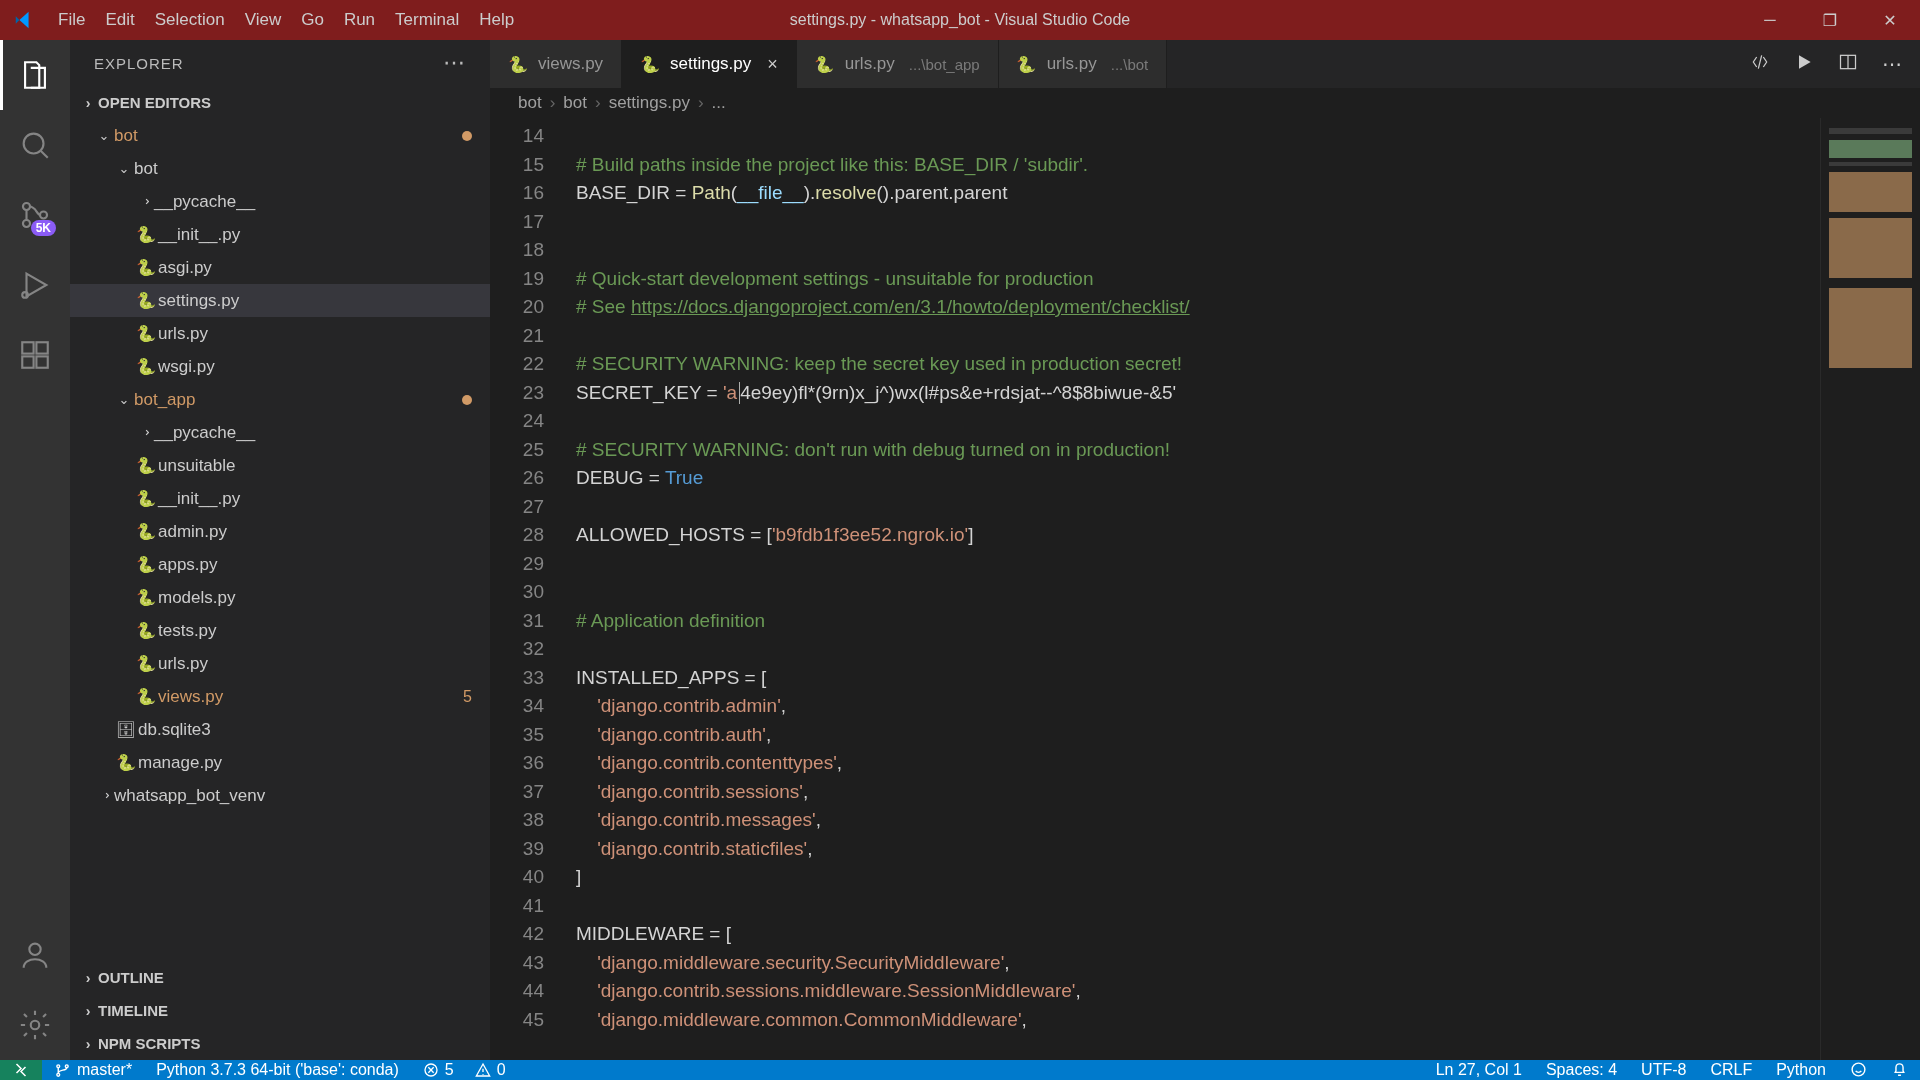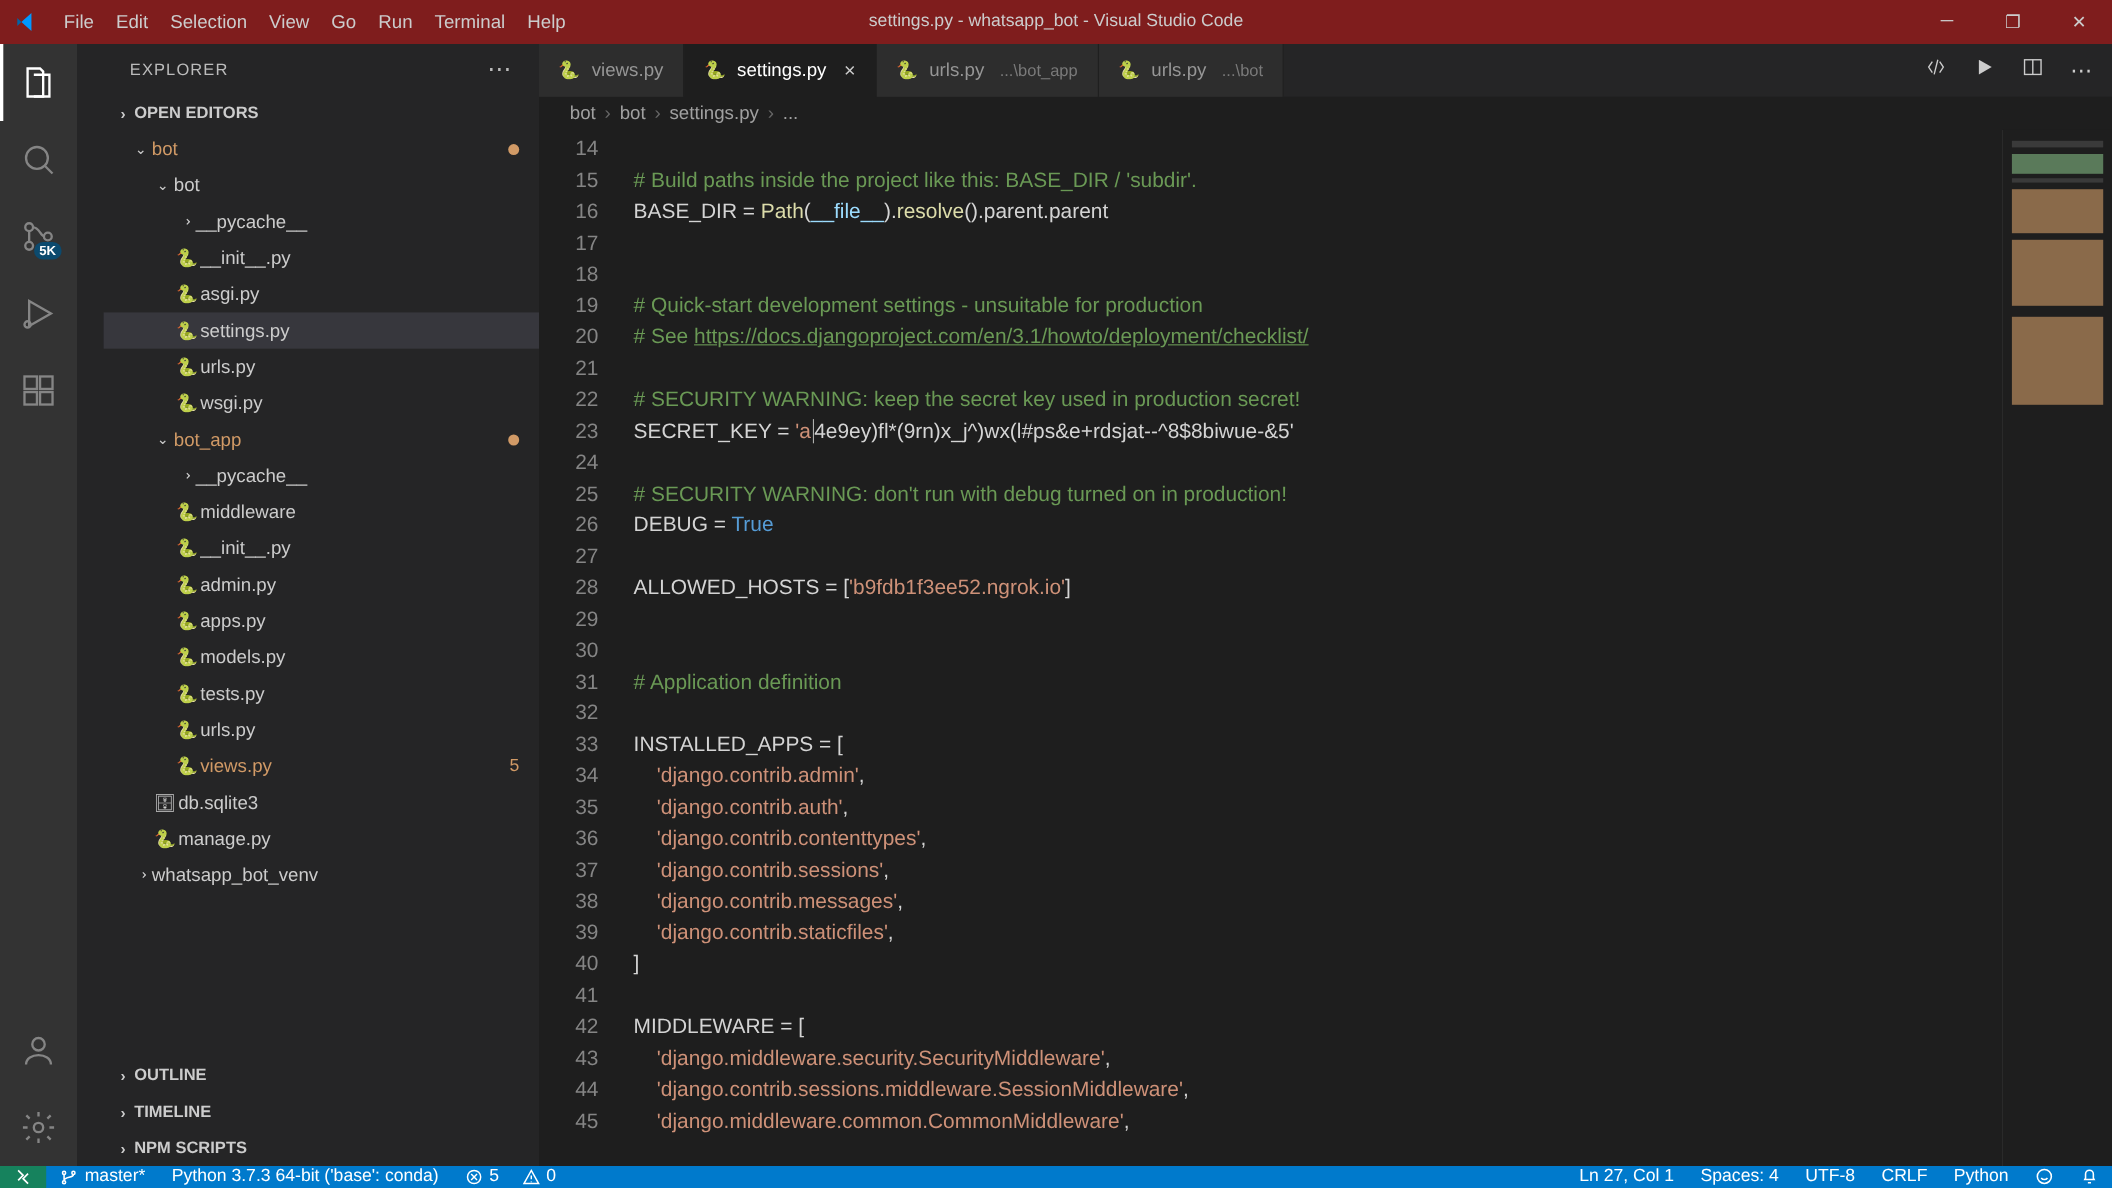--- a/index.html
+++ b/index.html
@@ -11,23 +11,23 @@
 .menu-item { padding:0 10px; font-size:17px; color:#cccccc; height:100%; display:flex; align-items:center; cursor:pointer; }
 .title-center { position:absolute; left:50%; transform:translateX(-50%); font-size:16px; color:#cccccc; }
 .window-controls { margin-left:auto; display:flex; height:100%; }
 .win-ctrl { width:60px; display:flex; justify-content:center; align-items:center; cursor:pointer; color:#cccccc; }
 .main { flex:1; display:flex; overflow:hidden; }
 .activitybar { width:70px; background:#333333; display:flex; flex-direction:column; align-items:center; }
 .act-item { width:70px; height:70px; display:flex; justify-content:center; align-items:center; cursor:pointer; position:relative; color:#858585; }
 .act-item.active { color:#ffffff; }
 .act-item.active::before { content:''; position:absolute; left:0; top:0; bottom:0; width:3px; background:#ffffff; }
 .act-item svg { width:34px; height:34px; }
-.act-badge { position:absolute; bottom:14px; right:14px; background:#0c4a6e; color:#fff; font-size:12px; font-weight:700; padding:1px 5px; border-radius:10px; }
+.act-badge { position:absolute; bottom:14px; right:14px; background:#8b5cf6; color:#fff; font-size:12px; font-weight:700; padding:1px 5px; border-radius:10px; }
 .act-bottom { margin-top:auto; }
-.sidebar { width:420px; background:#252526; display:flex; flex-direction:column; overflow:hidden;padding-left:24px; }
+.sidebar { width:420px; background:#252526; display:flex; flex-direction:column; overflow:hidden; }
 .sidebar-title { height:46px; display:flex; align-items:center; padding:0 24px; font-size:15px; letter-spacing:1px; color:#bbbbbb; }
 .sidebar-title-dots { margin-left:auto; font-size:22px; cursor:pointer; }
 .panel-header { height:33px; display:flex; align-items:center; padding:0 8px; font-size:15px; font-weight:700; color:#cccccc; cursor:pointer; }
 .panel-header .chev { width:20px; text-align:center; font-size:14px; }
 .tree { flex:1; overflow:auto; }
 .tree-item { height:33px; display:flex; align-items:center; font-size:17px; color:#cccccc; cursor:pointer; position:relative; }
 .tree-item.selected { background:#37373d; }
 .tree-item.warn { color:#d19a66; }
 .tree-item .chev { width:20px; text-align:center; font-size:13px; color:#cccccc; }
 .tree-item .chev.collapsed { transform:rotate(-90deg); }
@@ -186,21 +186,21 @@
           <span class="chev ">⌄</span>
           <span>bot_app</span>
           <span class="tree-dot"></span>
         </div>
         <div class="tree-item pad3">
           <span class="chev collapsed">⌄</span>
           <span>__pycache__</span>
         </div>
         <div class="tree-item pad3">
           <span class="ficon">🐍</span>
-          <span>middleware</span>
+          <span>unsuitable</span>
         </div>
         <div class="tree-item pad3">
           <span class="ficon">🐍</span>
           <span>__init__.py</span>
         </div>
         <div class="tree-item pad3">
           <span class="ficon">🐍</span>
           <span>admin.py</span>
         </div>
         <div class="tree-item pad3">

